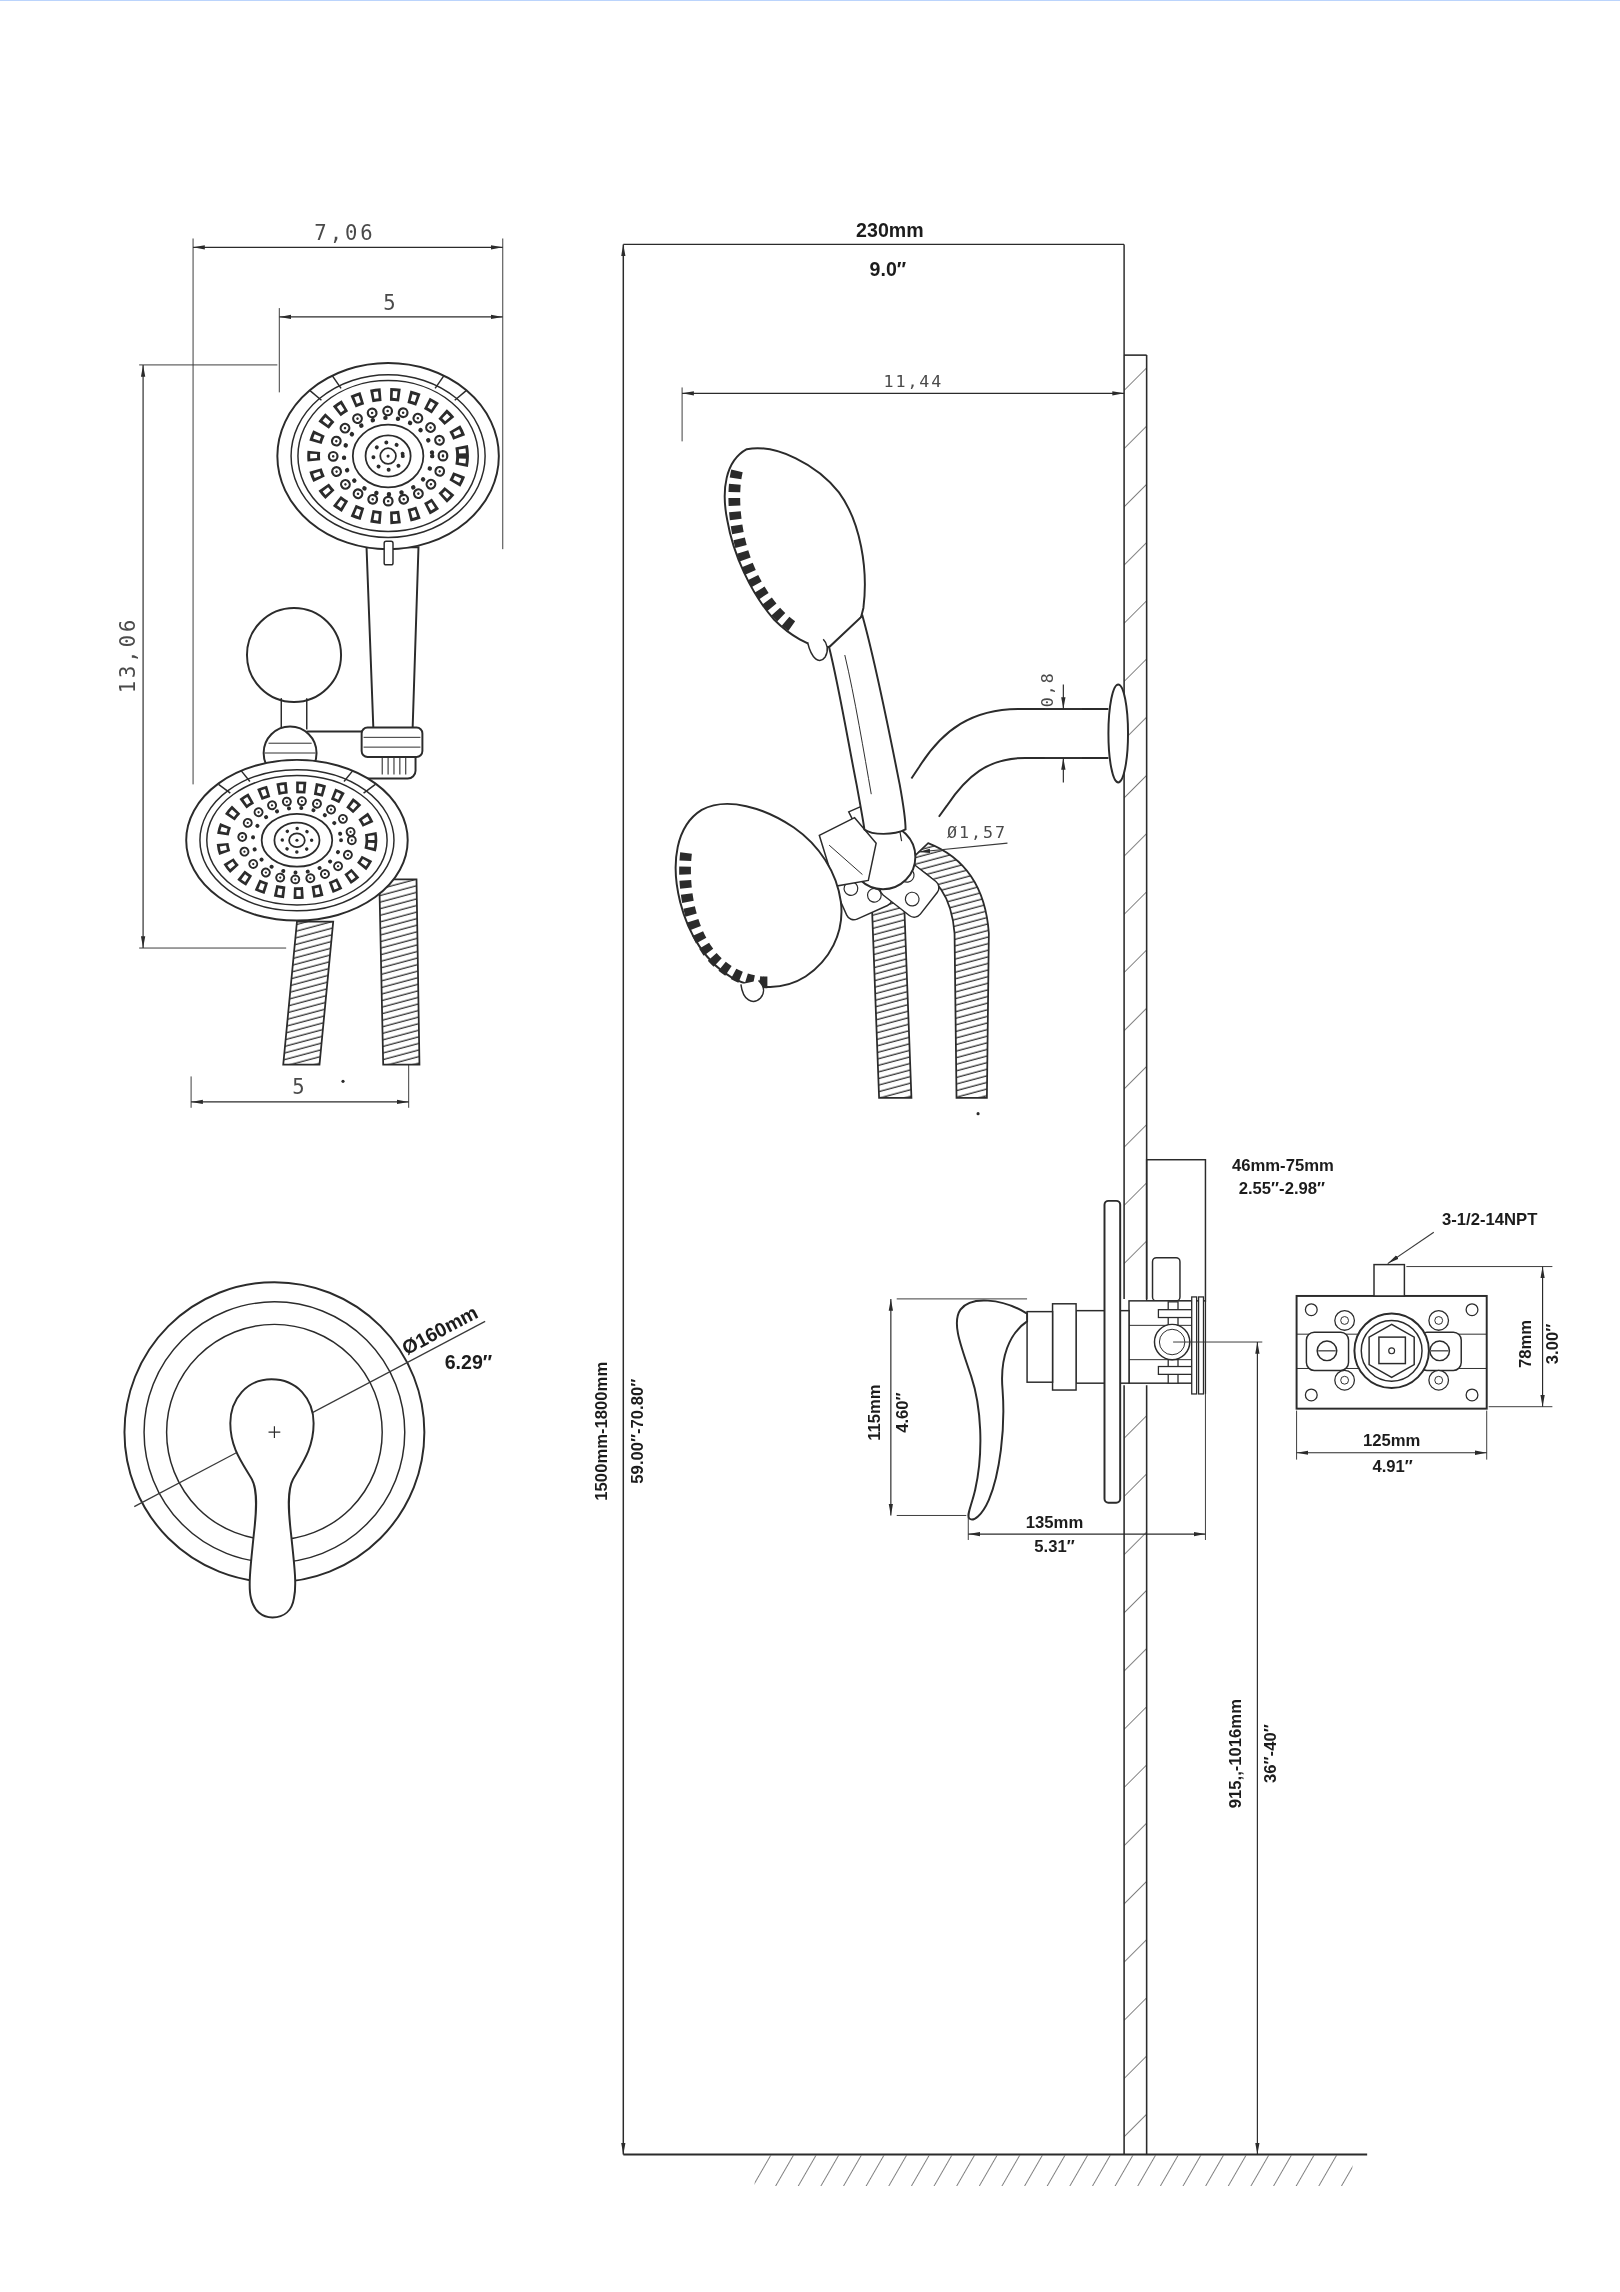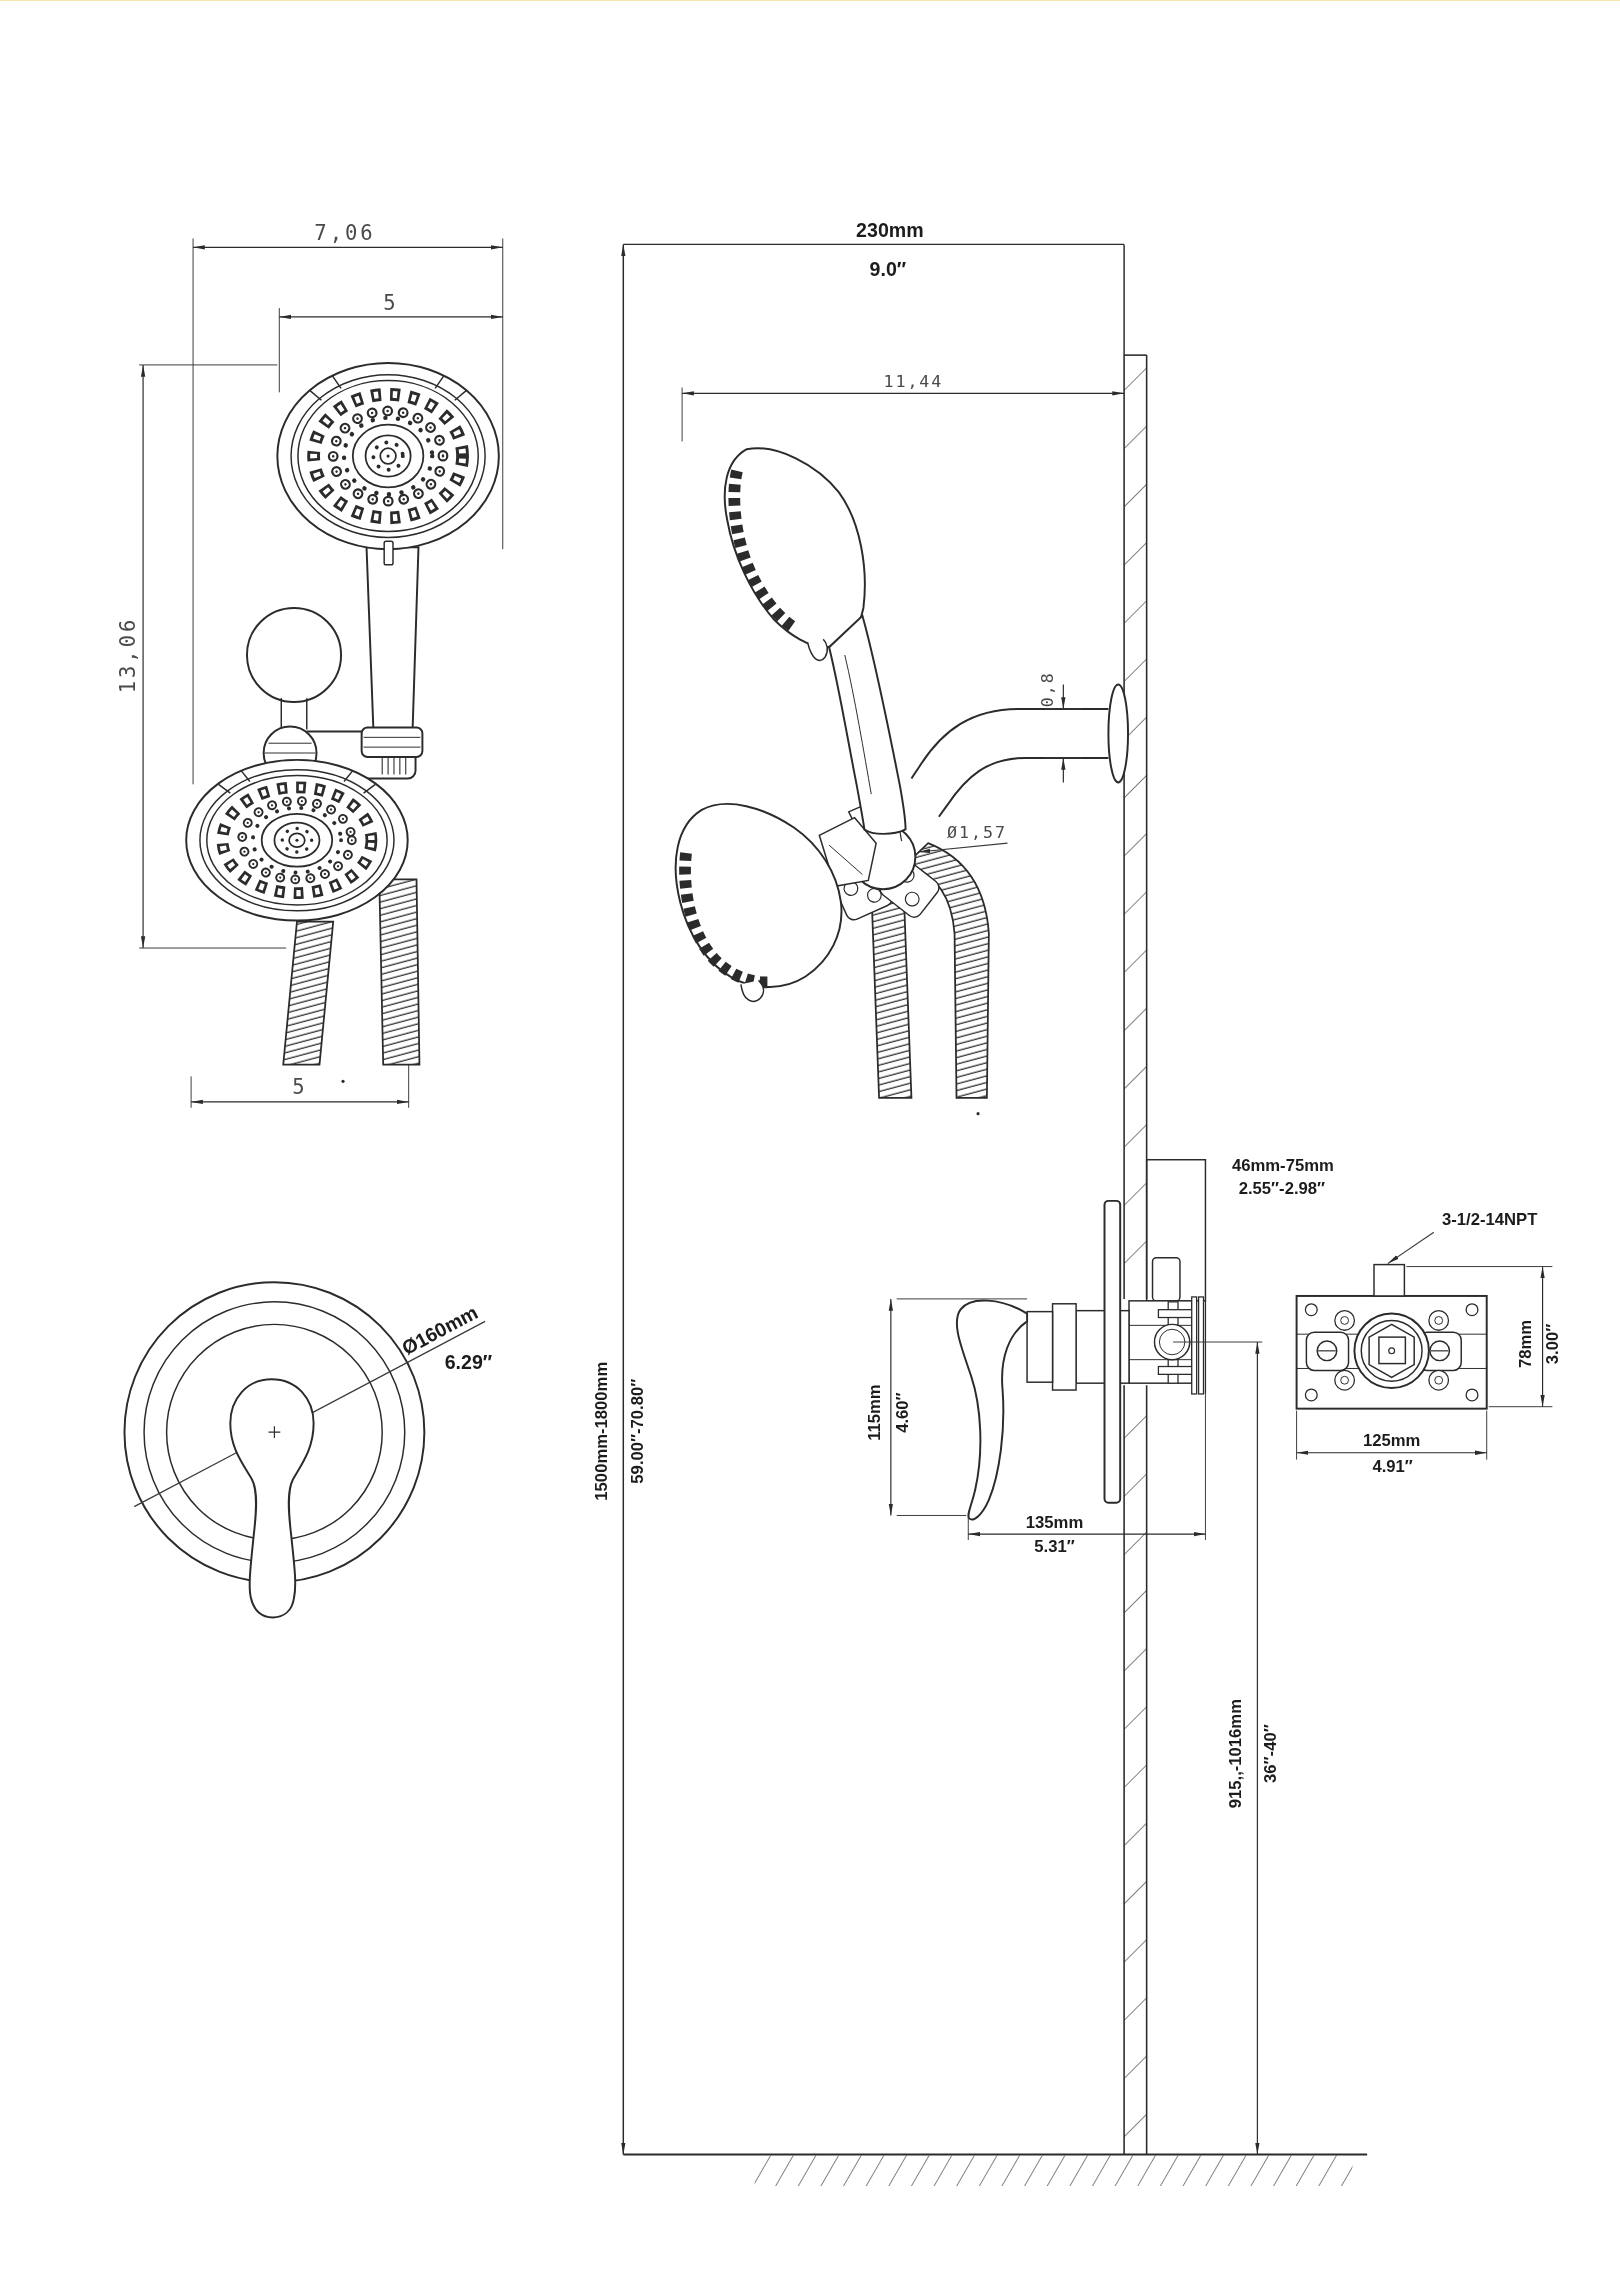--- a/index.html
+++ b/index.html
@@ -1,16 +1,16 @@
 <!DOCTYPE html>
 <html><head>
 <meta charset="utf-8">
 <style>
   html,body{margin:0;padding:0;background:#fff;}
-  .page{width:1620px;height:2186px;position:relative;background:#eab308;overflow:hidden;text-align:center;}
+  .page{width:1620px;height:2186px;position:relative;background:#3b82f6;overflow:hidden;text-align:center;}
   svg{display:block;}
   .ln{stroke:#2b2b2b;fill:none;}
   .thin{stroke:#3a3a3a;fill:none;}
   .wfill{fill:#ffffff;stroke:#2b2b2b;}
   .lbl{font-family:"Liberation Sans",sans-serif;font-weight:bold;font-size:20px;fill:#1c1c1c;text-anchor:middle;}
   .lbls{font-family:"Liberation Sans",sans-serif;font-weight:bold;font-size:17px;fill:#1c1c1c;text-anchor:middle;}
   .cad{font-family:"DejaVu Sans Mono",monospace;font-size:21px;fill:#4a4a4a;letter-spacing:3px;text-anchor:middle;}
   .cads{font-family:"DejaVu Sans Mono",monospace;font-size:17px;fill:#4a4a4a;letter-spacing:2px;text-anchor:middle;}
 </style>
 </head>

